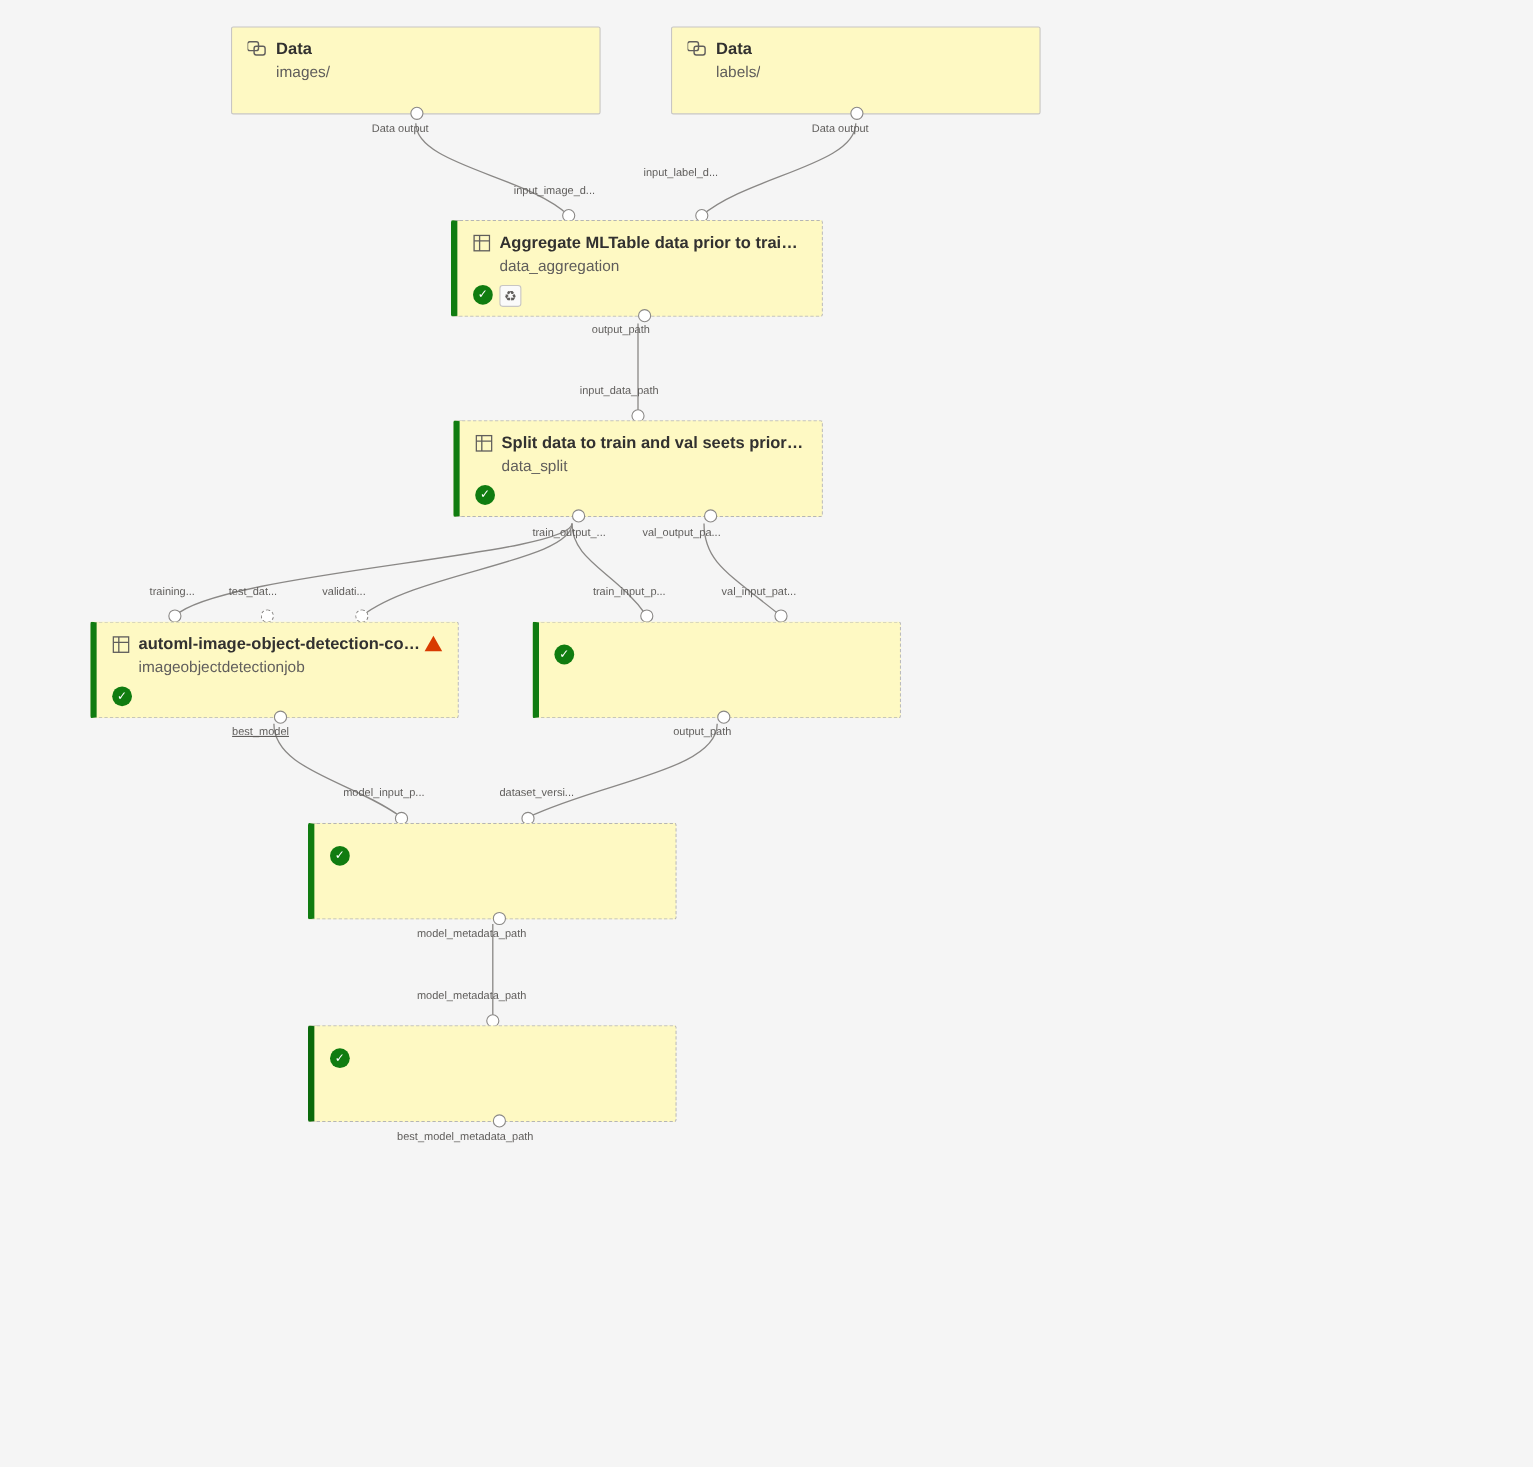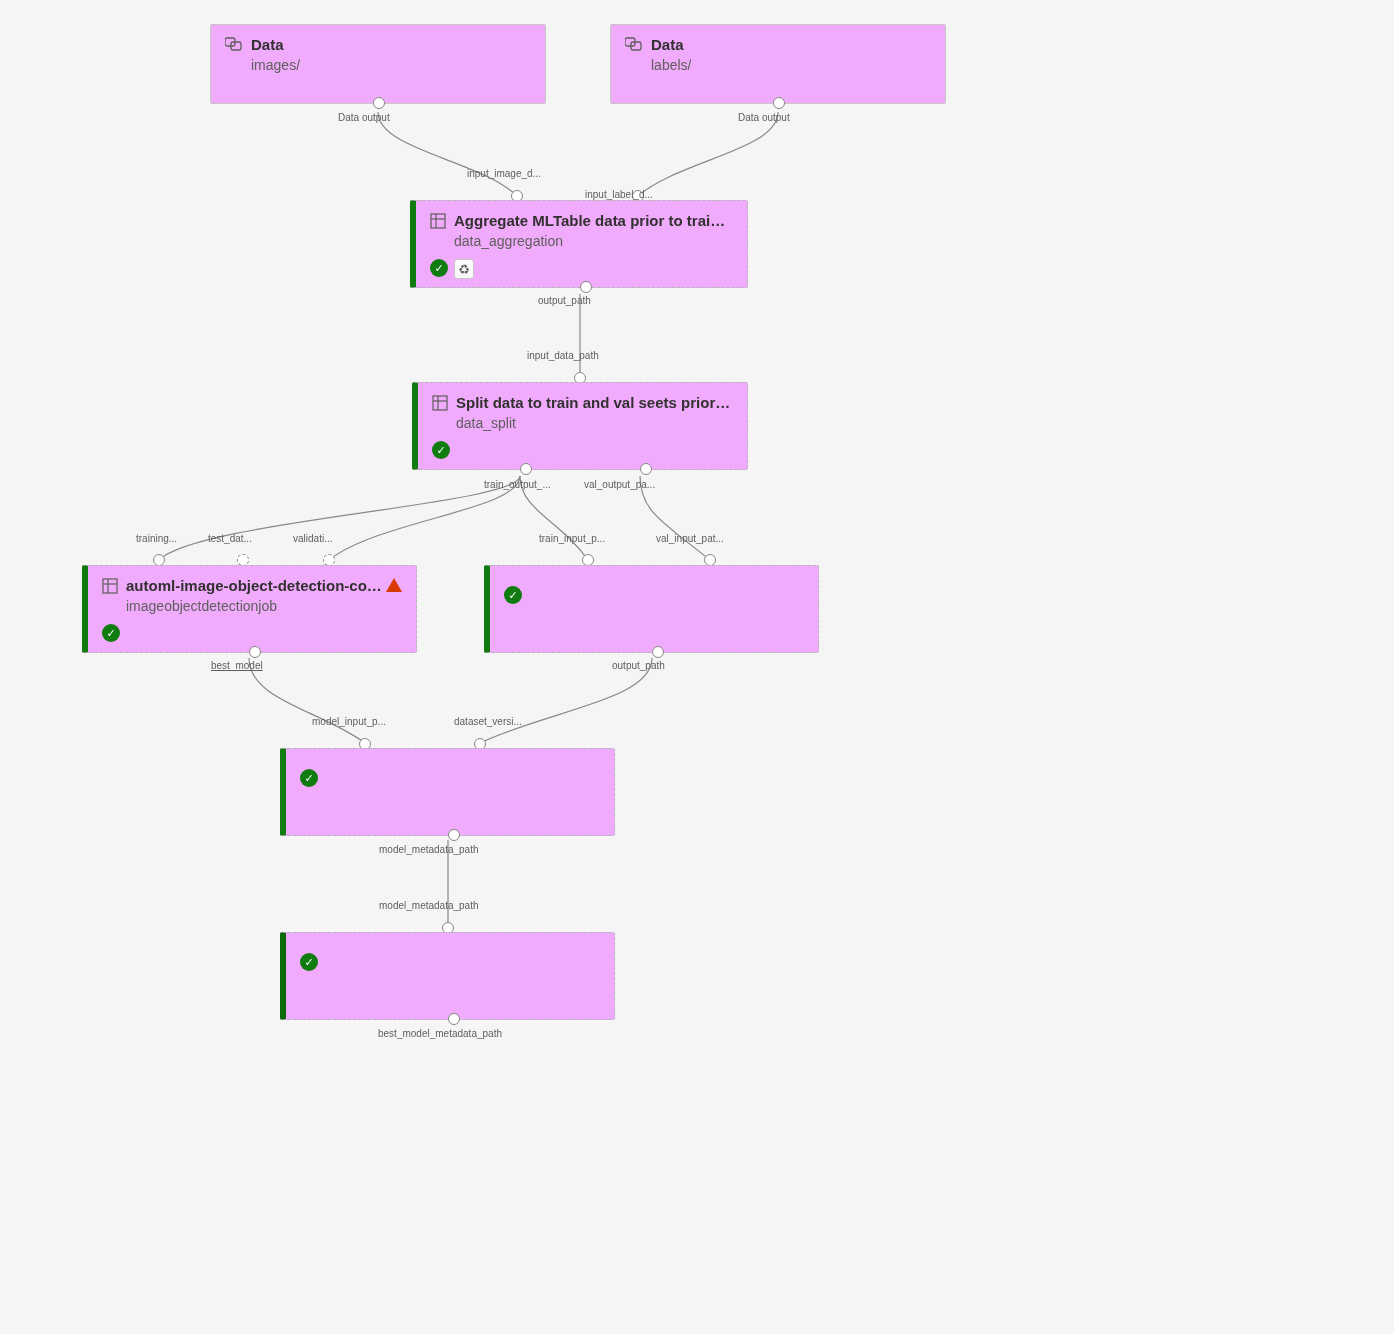--- a/index.html
+++ b/index.html
@@ -21,21 +21,21 @@
     height: 1334px;
     pointer-events: none;
   }
   .edge {
     fill: none;
     stroke: #8a8886;
     stroke-width: 1.2;
   }
   .node {
     position: absolute;
-    background: #f0abfc;
+    background: #fef9c3;
     box-sizing: border-box;
   }
   .node-data {
     border: 1px solid #c8c6c4;
     border-radius: 2px;
   }
   .node-step {
     border: 1px dashed #b5b5b5;
     border-left: 6px solid #107c10;
     border-radius: 2px;
@@ -182,21 +182,21 @@
       </div>
     </div>
   </div>
   <div class="port" style="left:162px; bottom:-6px;"></div>
 </div>
 <div class="port-label" style="left:738px; top:112px;">Data output</div>
 
 <div class="port" style="left:511px; top:190px;"></div>
 <div class="port" style="left:632px; top:190px;"></div>
 <div class="port-label" style="left:467px; top:168px;text-align:right;">input_image_d...</div>
-<div class="port-label" style="left:585px; top:152px;margin-top:37px;">input_label_d...</div>
+<div class="port-label" style="left:585px; top:152px;">input_label_d...</div>
 
 <div class="node node-step" style="left:410px; top:200px; width:338px; height:88px;">
   <div class="node-inner">
     <div class="title-row">
       <svg class="icon-comp" width="16" height="16" viewBox="0 0 16 16">
         <rect x="1" y="1" width="14" height="14" fill="none" stroke="#605e5c" stroke-width="1.2"></rect>
         <line x1="1" y1="6" x2="15" y2="6" stroke="#605e5c" stroke-width="1.2"></line>
         <line x1="6" y1="1" x2="6" y2="15" stroke="#605e5c" stroke-width="1.2"></line>
       </svg>
       <div style="min-width:0; flex:1;">
@@ -304,13 +304,13 @@
 <div class="port-label" style="left:379px; top:900px;">model_metadata_path</div>
 
 <div class="node node-step dimmed" style="left:280px; top:932px; width:335px; height:88px;">
   <div class="node-inner">
     <div class="badges">
       <div class="badge success">✓</div>
     </div>
   </div>
   <div class="port" style="left:162px; bottom:-6px;"></div>
 </div>
-<div class="port-label" style="left:378px; top:1028px;">best_model_metadata_path</div>
+<div class="port-label" style="left:361px; top:1028px;">best_model_metadata_path</div>
 
 </body></html>

